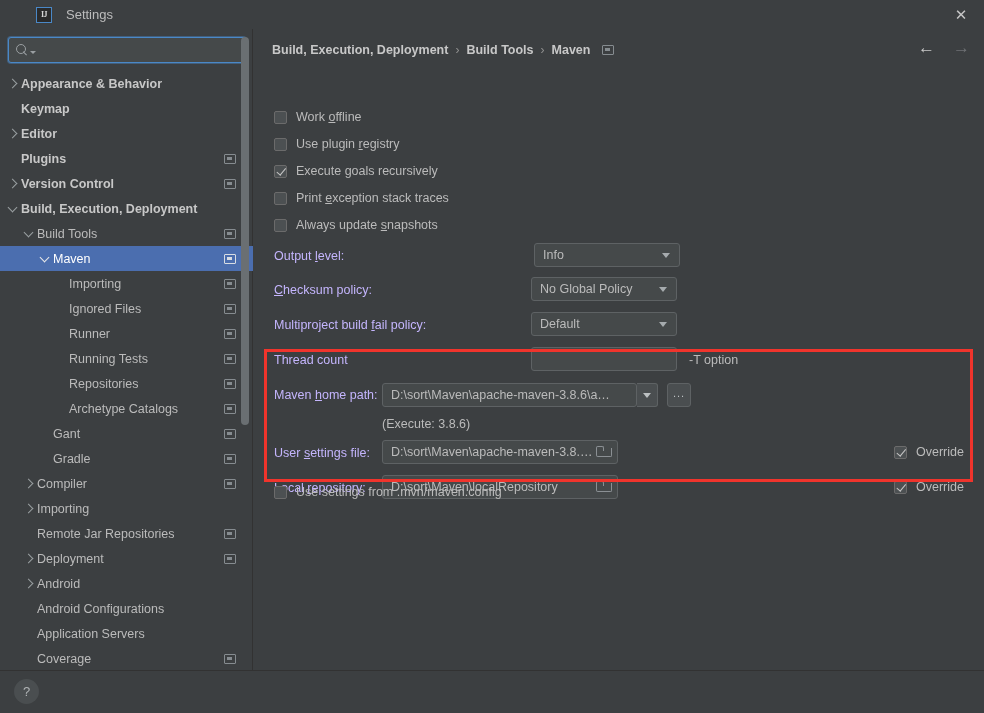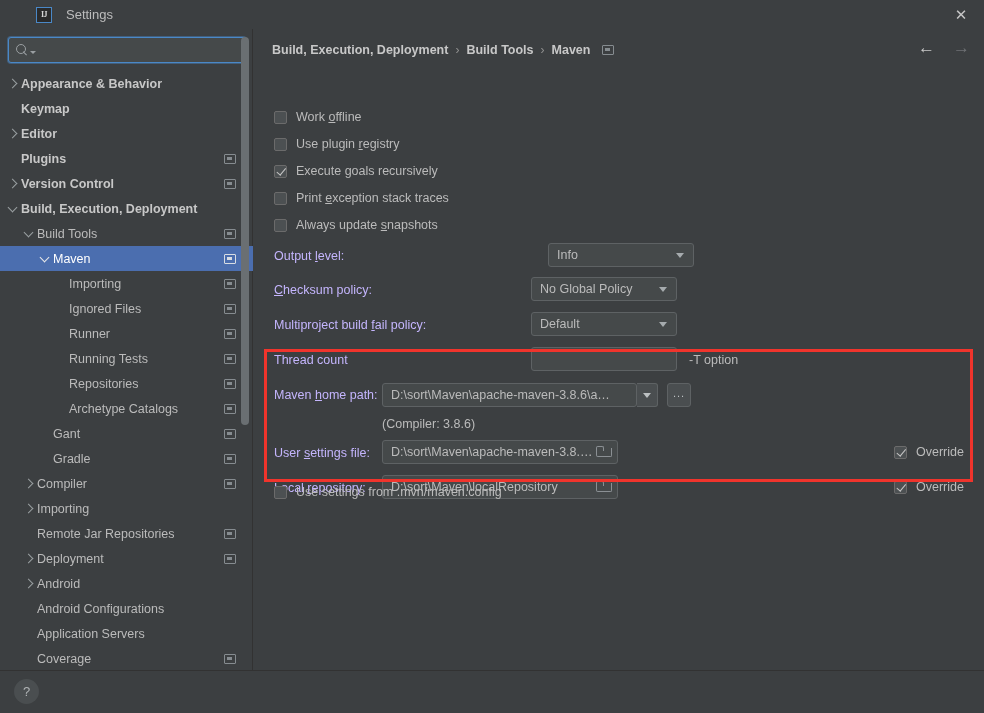--- a/index.html
+++ b/index.html
@@ -411,21 +411,21 @@
         <div class="chk"></div>
         <span class="chk-label"><span>Print </span><span class="mn">e</span><span>xception stack traces</span></span>
       </div>
       <div class="chk-row" style="top: 187px;">
         <div class="chk"></div>
         <span class="chk-label"><span>Always update </span><span class="mn">s</span><span>napshots</span></span>
       </div>
     </div>
   <div id="field-area">
       <div class="field-label" style="top: 220px;"><span>Output </span><span class="mn">l</span><span>evel:</span></div>
-      <div class="combo" style="left: 294px; top: 214px; width: 146px;">
+      <div class="combo" style="left: 280px; top: 214px; width: 146px;">
         <span>Info</span>
         <div class="caret"></div>
       </div>
       <div class="field-label" style="top: 254px;"><span></span><span class="mn">C</span><span>hecksum policy:</span></div>
       <div class="combo" style="left: 277px; top: 248px; width: 146px;">
         <span>No Global Policy</span>
         <div class="caret"></div>
       </div>
       <div class="field-label" style="top: 289px;"><span>Multiproject build </span><span class="mn">f</span><span>ail policy:</span></div>
       <div class="combo" style="left: 277px; top: 283px; width: 146px;">
@@ -441,21 +441,21 @@
 
   <div class="field-label" style="top:359px">
     <span>Maven </span><span class="mn">h</span><span>ome path:</span>
   </div>
   <div class="combo" style="left:128px; top:354px; width:255px; padding-right:24px;">
     <span style="overflow:hidden; text-overflow:ellipsis;">D:\sort\Maven\apache-maven-3.8.6\apache-maven-3.8.6</span>
   </div>
   <div class="combo-arrow-btn" style="left:383px; top:354px;"></div>
   <div class="browse-btn" style="left:413px; top:354px;">...</div>
 
-  <div class="hint" style="left:128px; top:388px;">(Compiler: 3.8.6)</div>
+  <div class="hint" style="left:128px; top:388px;">(Execute: 3.8.6)</div>
 
   <div class="field-label" style="top:417px">
     <span>User </span><span class="mn">s</span><span>ettings file:</span>
   </div>
   <div class="textfield" style="left:128px; top:411px; width:236px; padding-right:22px;">
     <span style="overflow:hidden; text-overflow:ellipsis;">D:\sort\Maven\apache-maven-3.8.6\apache-maven-3.8.6\conf\settings.xml</span>
   </div>
   <div class="folder-icon" style="left:342px; top:417px;"></div>
   <div class="override-wrap" style="left:640px; top:416px;">
     <div class="chk checked"></div>

